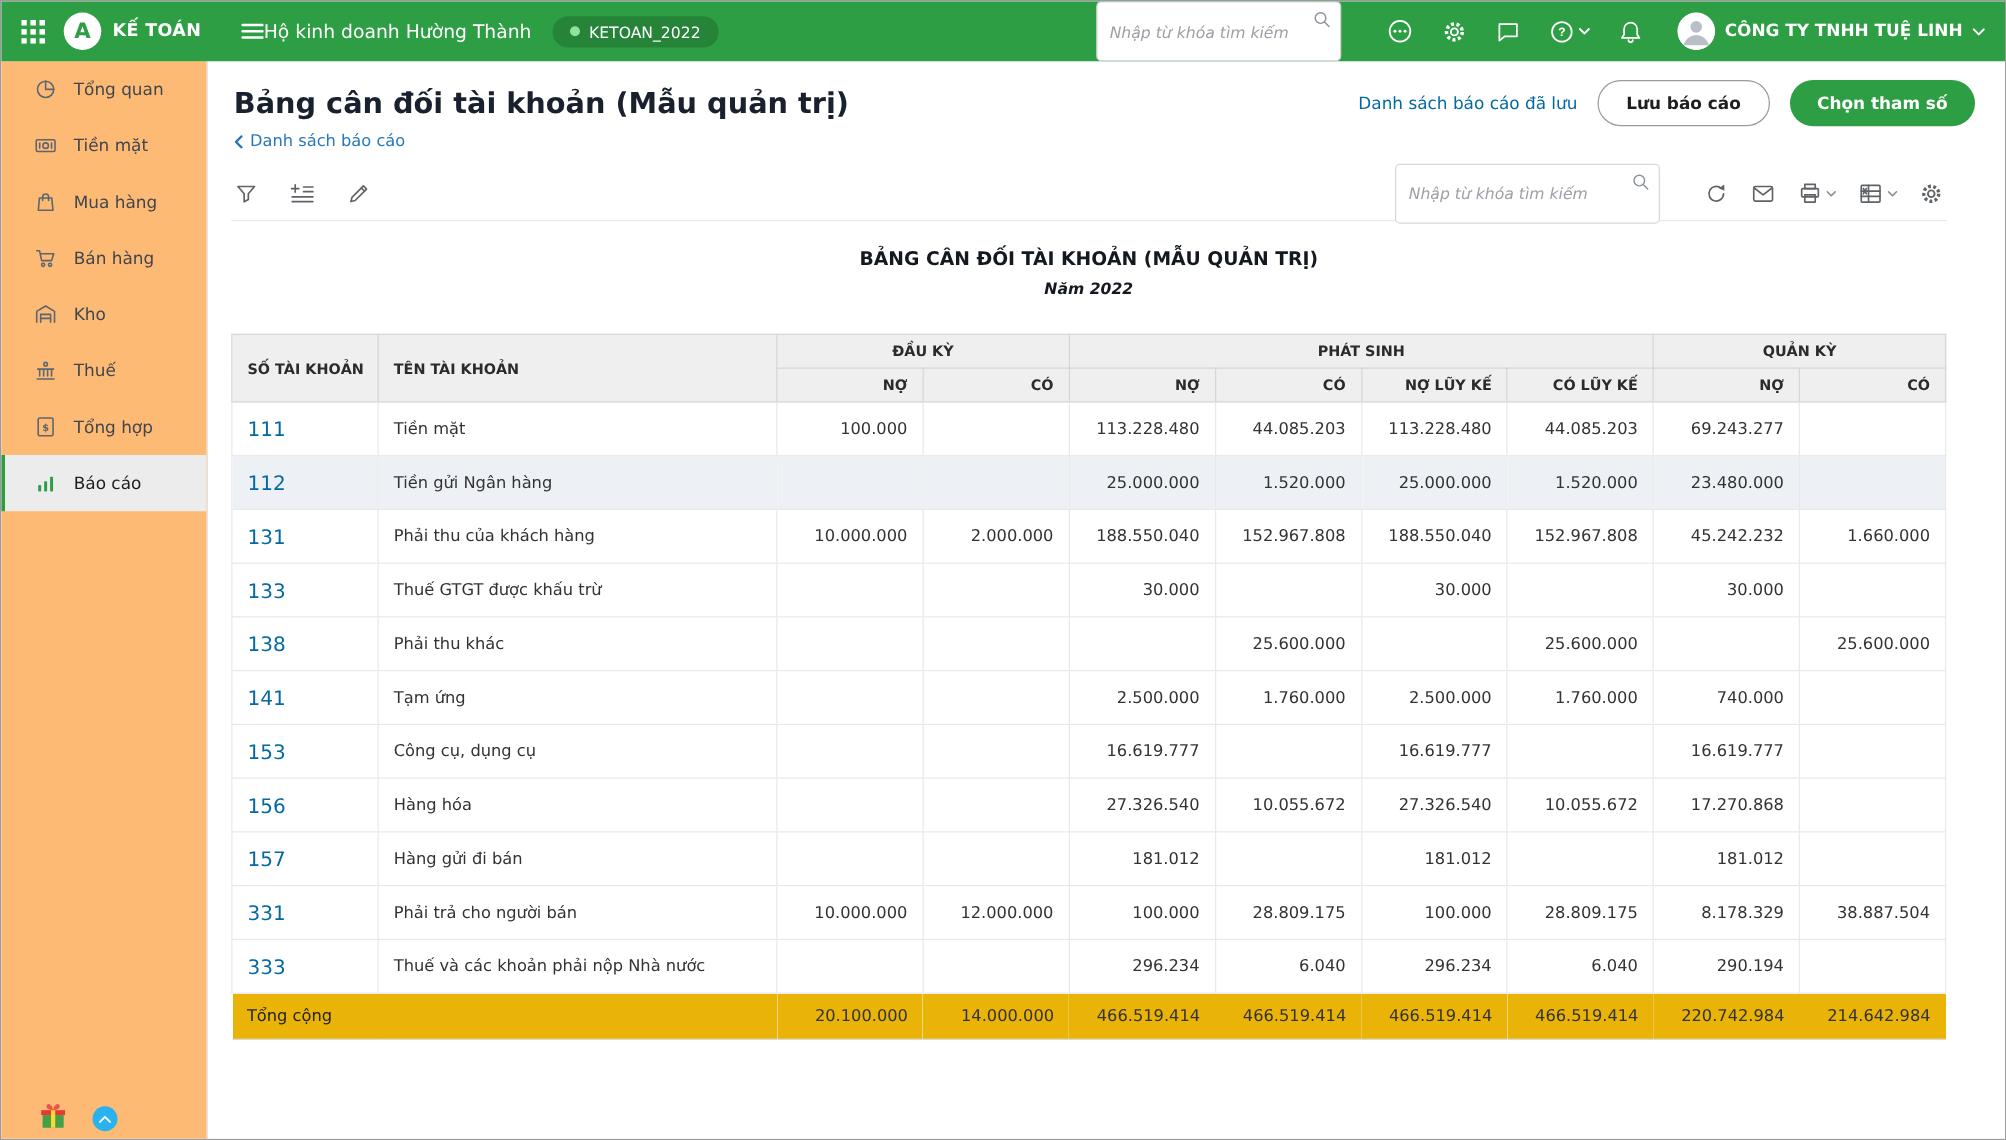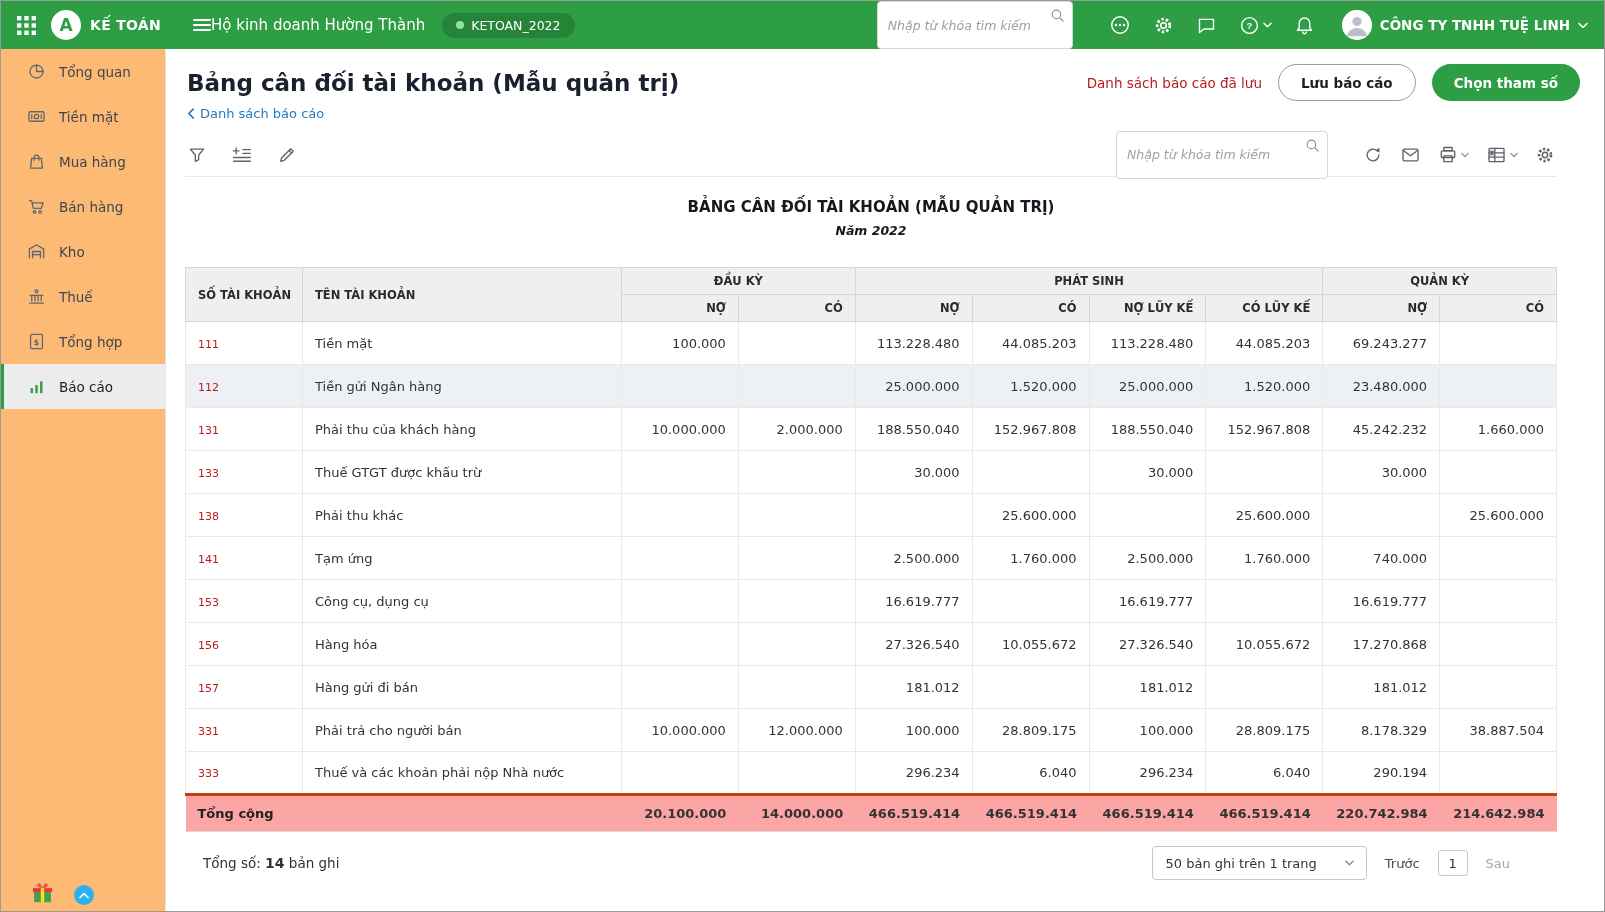--- a/index.html
+++ b/index.html
@@ -4,21 +4,21 @@
 <style>
   *{box-sizing:border-box}
   html,body{margin:0;padding:0}
   body{
     width:1605px;height:912px;position:relative;overflow:hidden;
     font-family:"DejaVu Sans","Liberation Sans",sans-serif;
     background:#fff;border:1px solid #9a9a9a;color:#333;
   }
   svg{display:block}
   .st{fill:none;stroke:currentColor;stroke-width:1.6;stroke-linecap:round;stroke-linejoin:round}
-  a{color:#b91c1c;text-decoration:none}
+  a{color:#0369a1;text-decoration:none}
 
   
   .topbar{position:absolute;top:0;left:0;right:0;height:48px;background:#2e9e44;
     display:flex;align-items:center;padding:0 16px;color:#fff;z-index:5}
   .iconbtn{background:none;border:none;padding:0;color:#fff;display:flex;align-items:center;cursor:pointer;gap:3px}
   .brand{display:flex;align-items:center;gap:9px;margin-left:15px}
   .logo{width:30px;height:30px;border-radius:50%;background:#fff;color:#2e9e44;font-weight:bold;
     font-size:17px;display:flex;align-items:center;justify-content:center}
   .brand-name{font-size:14px;font-weight:bold;letter-spacing:.3px}
   .hamburger{margin-left:32px}
@@ -75,24 +75,24 @@
 
   
   table{border-collapse:collapse;width:100%;table-layout:fixed;margin-top:29px;font-size:13px}
   th{background:#efefef;border:1px solid #d6d6d6;font-size:11.5px;font-weight:bold;color:#2b2b2b;
     height:27px;padding:0 12px;white-space:nowrap}
   th.group{text-align:center}
   th.sub{text-align:right}
   th.lft{text-align:left}
   td{border:1px solid #e9e9e9;height:43px;padding:0 12px;white-space:nowrap;overflow:hidden}
   td.num{text-align:right;color:#333}
-  td.cell-acct a{font-size:11px}
+  td.cell-acct a{font-size:16px}
   tr.hl td{background:#edf1f6}
-  tfoot td{font-weight:bold;background:#fca5a5;border-left:none;border-right:none;
-    border-top:3px solid #c2410c;border-bottom:1px solid #d9d9d9;height:37px;color:#222}
+  tfoot td{font-weight:normal;background:#eab308;border-left:none;border-right:none;
+    border-top:1px solid #c2410c;border-bottom:1px solid #d9d9d9;height:37px;color:#222}
   tfoot td.total-label{text-align:left}
 
   
   .list-footer{display:flex;align-items:center;margin:14px 47px 0 18px}
   .total-count{font-size:13.5px;color:#333}
   .total-count b{font-size:14px}
   .footer-right{margin-left:auto;display:flex;align-items:center;gap:18px}
   .pagesize{height:34px;border:1px solid #c6c6c6;border-radius:4px;display:flex;align-items:center;
     gap:28px;padding:0 12px;font-size:13px;color:#333;cursor:pointer;background:#fff}
   .pg-prev{font-size:13px;color:#4a4a4a}
@@ -605,34 +605,14 @@
           <td class="num">466.519.414</td>
           <td class="num">466.519.414</td>
           <td class="num">466.519.414</td>
           <td class="num">466.519.414</td>
           <td class="num">220.742.984</td>
           <td class="num">214.642.984</td>
         </tr>
       </tfoot>
     </table>
 
-    <div class="list-footer">
-      <div class="total-count">
-        <span>Tổng số:</span>
-        <b>14</b>
-        <span>bản ghi</span>
-      </div>
-      <div class="footer-right">
-        <div class="pagesize">
-          <span>50 bản ghi trên 1 trang</span>
-          <span class="chev-g">
-            <svg width="9" height="6" viewBox="0 0 10 6">
-                <polyline class="st" points="1,1 5,5 9,1"></polyline>
-              </svg>
-            </span>
-        </div>
-        <span class="pg-prev">Trước</span>
-        <input class="pg-input" value="1" style="">
-        <span class="pg-next">Sau</span>
-      </div>
-    </div>
   </div>
 </div>
 
 </body></html>

